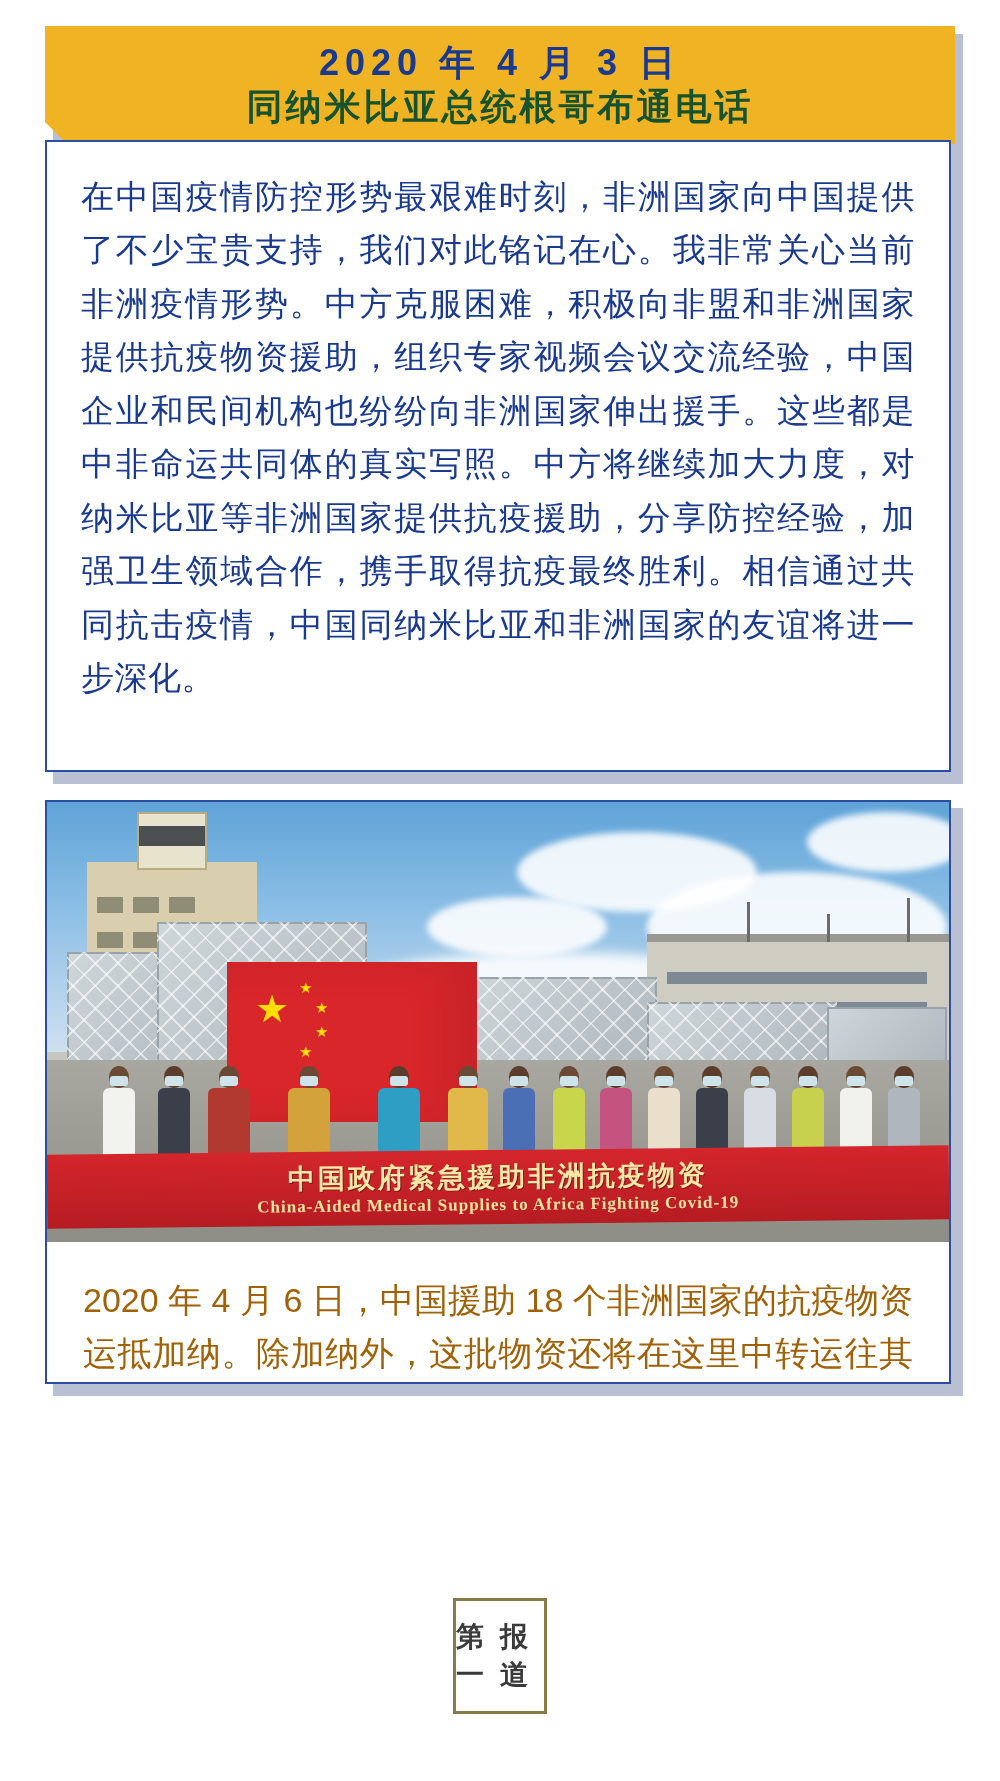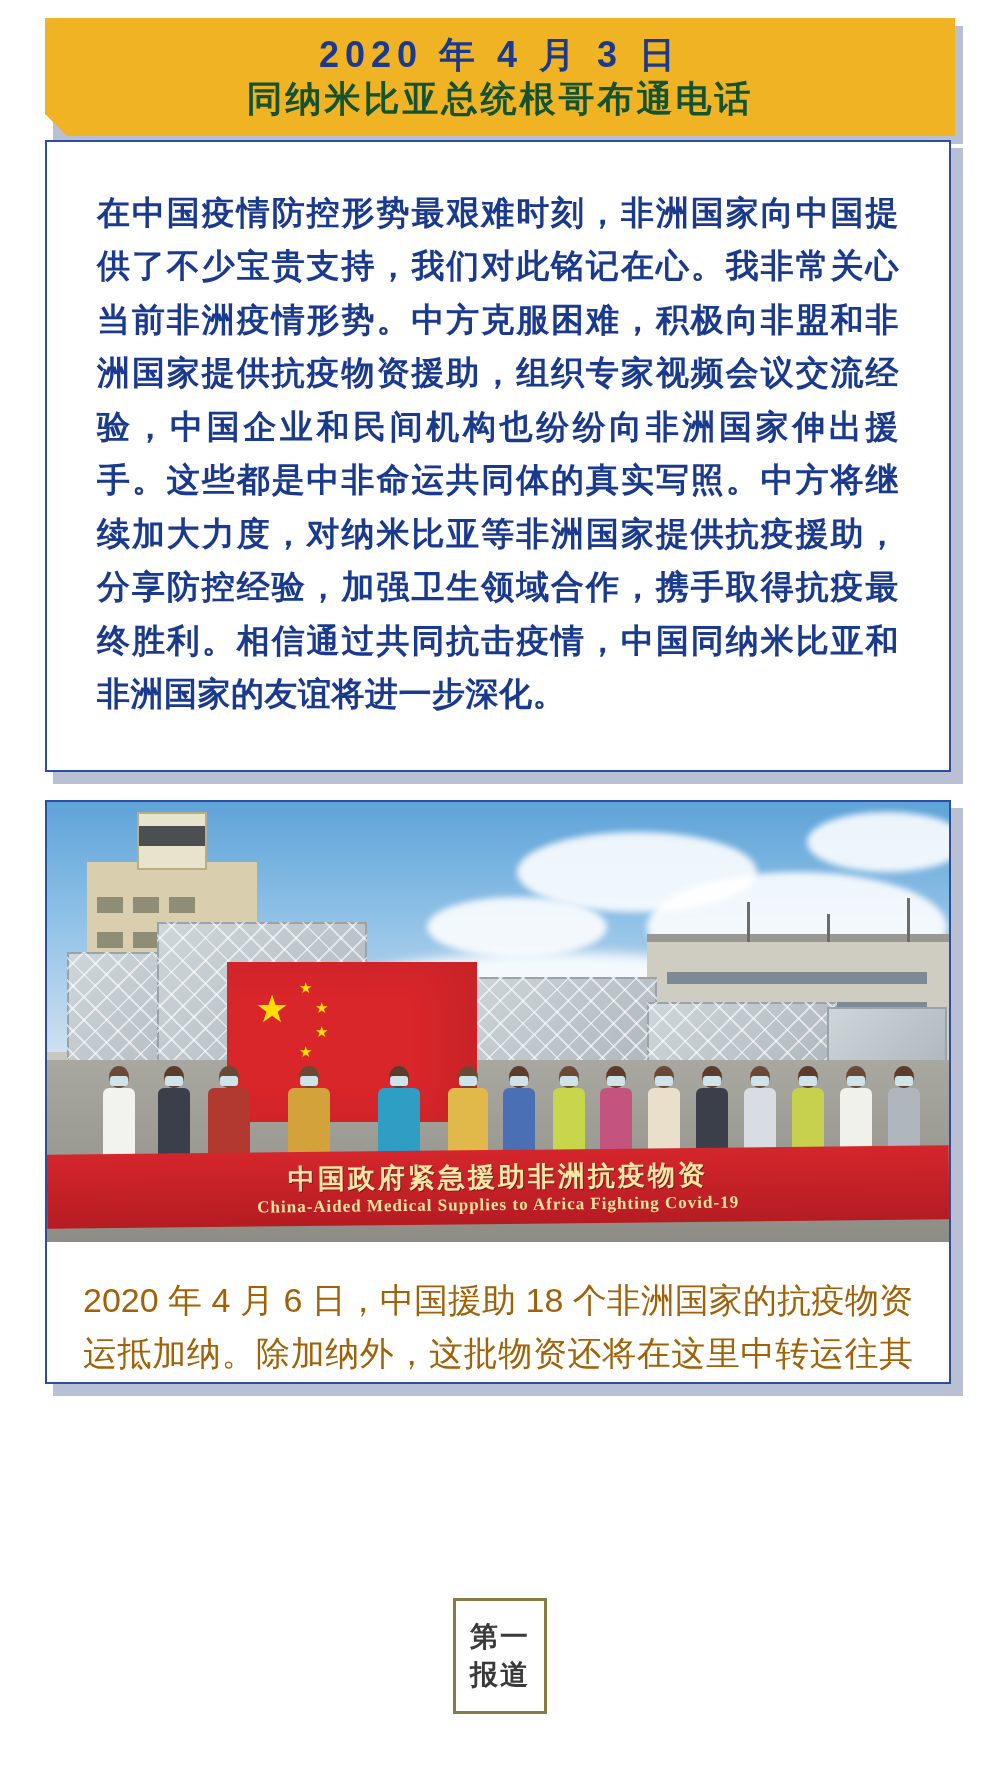--- a/index.html
+++ b/index.html
@@ -17,21 +17,21 @@
     position: relative;
     width: 1000px;
     height: 1781px;
     background: #ffffff;
   }
 
   
   .header-wrap {
     position: absolute;
     left: 45px;
-    top: 18px;
+    top: 26px;
     width: 910px;
     height: 118px;
   }
   .header-shadow {
     position: absolute;
     left: 8px;
     top: 8px;
     width: 910px;
     height: 118px;
     background: #b9c0d4;
@@ -98,25 +98,25 @@
     height: 632px;
     background: #ffffff;
     border: 2px solid #2b4ea2;
     box-sizing: border-box;
     padding: 28px 34px;
   }
   .body-paragraph {
     font-size: 33px;
     line-height: 1.62;
     color: #1a3a8f;
-    font-weight: bold;
+    font-weight: normal;
     text-align: justify;
     text-justify: inter-ideograph;
     letter-spacing: 0.5px;
-    margin: 16px;
+    margin: 0;
   }
 
   
   .photo-wrap {
     position: absolute;
     left: 45px;
     top: 800px;
     width: 910px;
     height: 588px;
   }
@@ -286,21 +286,21 @@
   
   .logo {
     position: absolute;
     left: 50%;
     transform: translateX(-50%);
     top: 1598px;
     width: 94px;
     height: 116px;
     border: 3px solid #8a7a45;
     display: flex;
-    flex-direction: column;
+    flex-direction: row;
     align-items: center;
     justify-content: center;
     box-sizing: border-box;
   }
   .logo-line {
     font-size: 28px;
     font-weight: bold;
     color: #3a3a3a;
     letter-spacing: 2px;
     line-height: 1.35;

